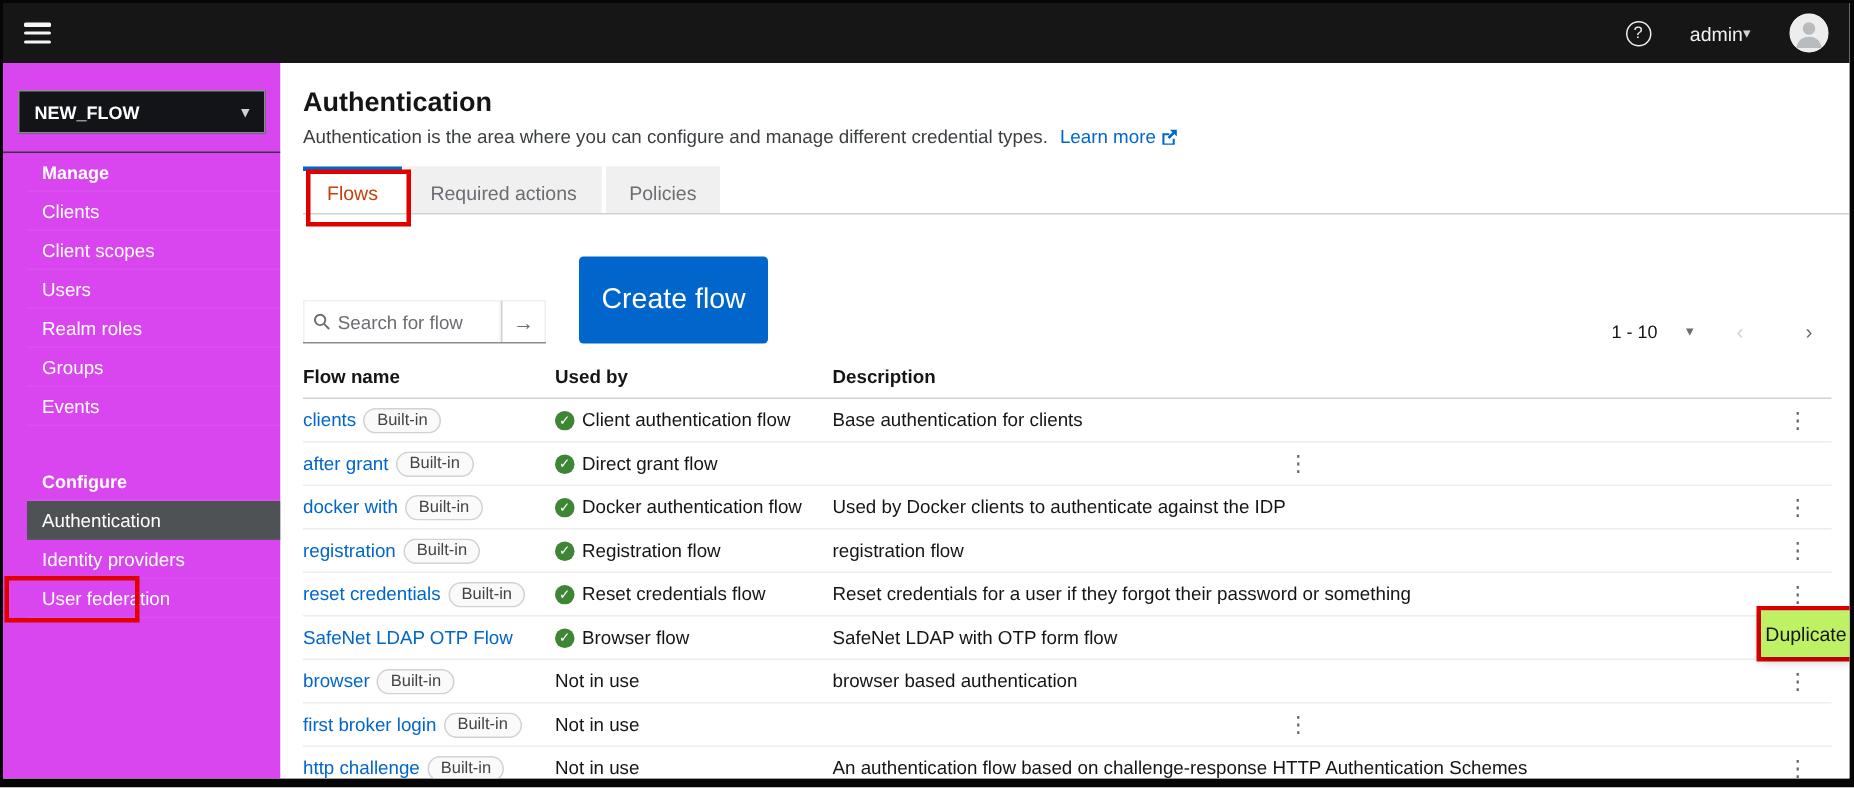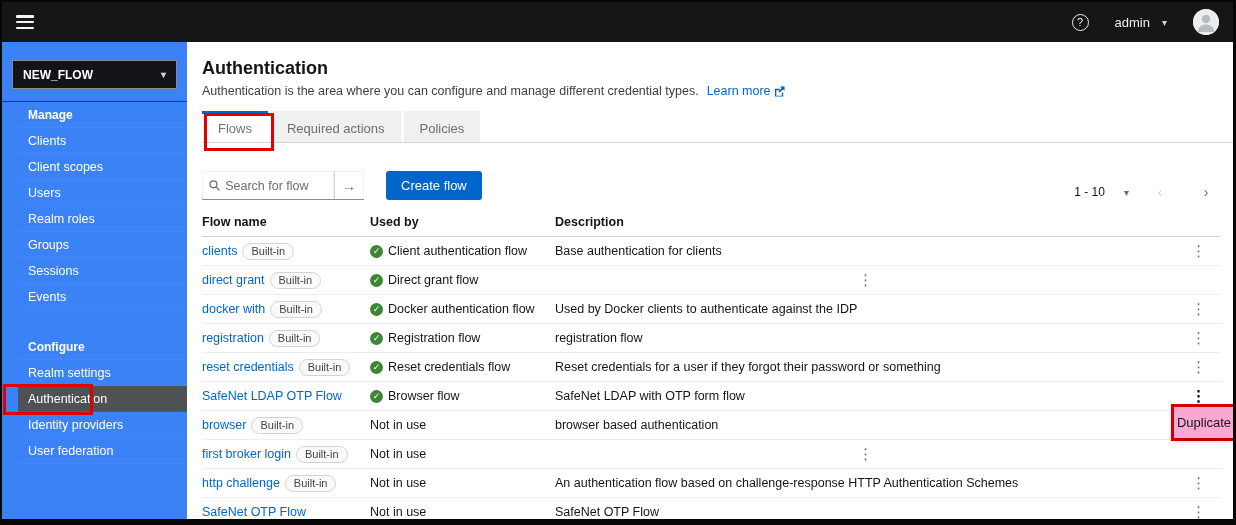--- a/index.html
+++ b/index.html
@@ -20,29 +20,29 @@
   .hamburger { width:18px; height:14px; display:flex; flex-direction:column; justify-content:space-between; cursor:pointer; margin-right:20px; }
   .hamburger span { display:block; height:2.5px; background:#f5f5f5; border-radius:1px; }
   .brand { display:flex; align-items:center; gap:4px; }
   .brand-text { color:#7a7a7a; font-weight:bold; font-size:14px; letter-spacing:1px; }
   .topbar-right { margin-left:auto; display:flex; align-items:center; gap:26px; }
   .help-circle {
     width:17px; height:17px; border:1.5px solid #ededed; border-radius:50%;
     display:flex; align-items:center; justify-content:center;
     font-size:11px; color:#ededed; cursor:pointer;
   }
-  .user-menu { display:flex; align-items:center; gap:12px; font-size:13px; color:#f0f0f0; cursor:pointer; }
+  .user-menu { display:flex; align-items:center; gap:0; font-size:13px; color:#f0f0f0; cursor:pointer; }
   .caret { font-size:10px; color:#d2d2d2; }
   .avatar { width:26px; height:26px; border-radius:50%; background:#ededed; overflow:hidden; display:flex; align-items:center; justify-content:center; }
 
   
   .body-row { display:flex; height:477px; }
 
   
-  .sidebar { width:185px; background:#3b82f6; flex:none; display:flex; flex-direction:column; }
+  .sidebar { width:185px; background:#d946ef; flex:none; display:flex; flex-direction:column; }
   .realm-select {
     margin:18px 10px 12px 10px; height:29px; background:#121417;
     border:1px solid #8a8d90; display:flex; align-items:center;
     padding:0 10px; color:#fff; font-size:12px; font-weight:bold; cursor:pointer;
   }
   .realm-select .caret { margin-left:auto; }
   .sidebar-nav { border-top:1px solid #33363b;padding-left:16px; }
   .nav-group-title { padding:0 10px; height:26px; display:flex; align-items:center; color:#fff; font-size:12px; font-weight:bold; border-bottom:1px solid rgba(255,255,255,0.06); }
   .nav-group + .nav-group { margin-top:24px; }
   .nav-item {
@@ -57,38 +57,38 @@
   .page-title { margin-top:16px; font-size:18px; font-weight:bold; color:#151515; }
   .page-subtitle { margin-top:5px; font-size:12.5px; color:#3c3f42; display:flex; align-items:center; gap:8px; }
   .learn-more { color:#0066cc; text-decoration:none; display:inline-flex; align-items:center; gap:3px; cursor:pointer; }
 
   .tabs { margin-top:13px; display:flex; border-bottom:1px solid #d2d2d2; margin-right:0; }
   .tab {
     height:31px; padding:0 16px; display:flex; align-items:center;
     background:#f0f0f0; color:#6a6e73; font-size:13px; cursor:pointer; margin-right:3px;
     border-top:3px solid #f0f0f0;
   }
-  .tab.active { background:#fff; color:#737373; border-top:3px solid #0066cc; }
+  .tab.active { background:#fff; color:#c2410c; border-top:3px solid #0066cc; }
 
   .toolbar { margin-top:28px; display:flex; align-items:flex-end; padding-right:12px; }
   .search-wrap { display:flex; border-bottom:1px solid #8a8d90; }
   .search-box {
     display:flex; align-items:center; width:132px; height:28px;
     border:1px solid #f0f0f0; border-bottom:none; padding:0 6px; gap:5px; background:#fff;
   }
   .search-box input { border:none; outline:none; width:100%; font-size:12.5px; color:#151515; font-family:"Liberation Sans", sans-serif; }
   .search-box input::placeholder { color:#6a6e73; }
   .search-go {
     width:30px; height:28px; border:1px solid #f0f0f0; border-bottom:none; border-left:1px solid #d2d2d2;
     background:#fff; display:flex; align-items:center; justify-content:center;
     color:#6a6e73; font-size:14px; cursor:pointer;
   }
   .btn-primary {
     margin-left:22px; background:#0066cc; color:#fff; border:none; border-radius:3px;
-    font-size:13px; padding:7px 15px; cursor:pointer; font-family:"Liberation Sans", sans-serif;
+    font-size:19px; padding:18px 15px; cursor:pointer; font-family:"Liberation Sans", sans-serif;
   }
   .pagination { margin-left:auto; display:flex; align-items:center; gap:16px; font-size:12px; color:#151515; }
   .pagination .caret { color:#6a6e73; margin-left:3px; }
   .pg-chevron { width:30px; text-align:center; font-size:14px; color:#6a6e73; cursor:pointer; }
   .pg-chevron.disabled { color:#d2d2d2; }
 
   
   .table { margin-top:8px; margin-right:12px; }
   .thead, .trow { display:grid; grid-template-columns:168px 185px 1fr 45px; align-items:center; height:29px; }
   .thead { font-size:12.5px; font-weight:bold; color:#151515; border-bottom:1px solid #d2d2d2; }
@@ -108,21 +108,21 @@
   .kebab-cell { text-align:center; }
   .kebab { font-size:15px; color:#6a6e73; cursor:pointer; letter-spacing:0; }
   .kebab.open { color:#000; font-weight:bold; }
 
   
   .annotation { position:absolute; border:3px solid #e00000; z-index:30; pointer-events:none; }
   .ann-flows { left:202px; top:111px; width:70px; height:38px; }
   .ann-auth  { left:1px;  top:382px; width:90px; height:31px; }
   .ann-dup   { left:1169px; top:402px; width:66px; height:37px; pointer-events:auto; }
   .context-menu {
-    width:100%; height:100%; background:#f9a8d4;
+    width:100%; height:100%; background:#bef264;
     box-shadow:0 2px 7px rgba(0,0,0,0.3);
     display:flex; align-items:center; justify-content:center;
   }
   .context-menu-item { font-size:13px; color:#151515; cursor:pointer; }
 </style>
 </head>
 <body>
 
 <div class="window">
 
@@ -157,29 +157,27 @@
       </div>
       <div class="sidebar-nav">
   <div class="nav-group">
     <div class="nav-group-title">Manage</div>
     <div class="nav-items">
               <div class="nav-item">Clients</div>
               <div class="nav-item">Client scopes</div>
               <div class="nav-item">Users</div>
               <div class="nav-item">Realm roles</div>
               <div class="nav-item">Groups</div>
-              <div class="nav-item">Sessions</div>
               <div class="nav-item">Events</div>
             </div>
   </div>
 
   <div class="nav-group">
     <div class="nav-group-title">Configure</div>
     <div class="nav-items">
-              <div class="nav-item">Realm settings</div>
               <div class="nav-item active">Authentication</div>
               <div class="nav-item">Identity providers</div>
               <div class="nav-item">User federation</div>
             </div>
   </div>
 </div>
     </div>
 
     <div class="main">
       <div class="page-title">Authentication</div>
@@ -244,21 +242,21 @@
       <span class="used-text">Client authentication flow</span>
     </div>
     <div class="desc-cell">Base authentication for clients</div>
     <div class="kebab-cell">
       <span class="kebab">⋮</span>
     </div>
   </div>
 
   <div class="trow">
     <div class="name-cell">
-      <a class="flow-link">direct grant</a>
+      <a class="flow-link">after grant</a>
       <span class="badge">Built-in</span>
     </div>
     <div class="used-cell">
       <span class="check-icon">✓</span>
       <span class="used-text">Direct grant flow</span>
     </div>
     <div class="kebab-cell">
       <span class="kebab">⋮</span>
     </div>
   </div>

